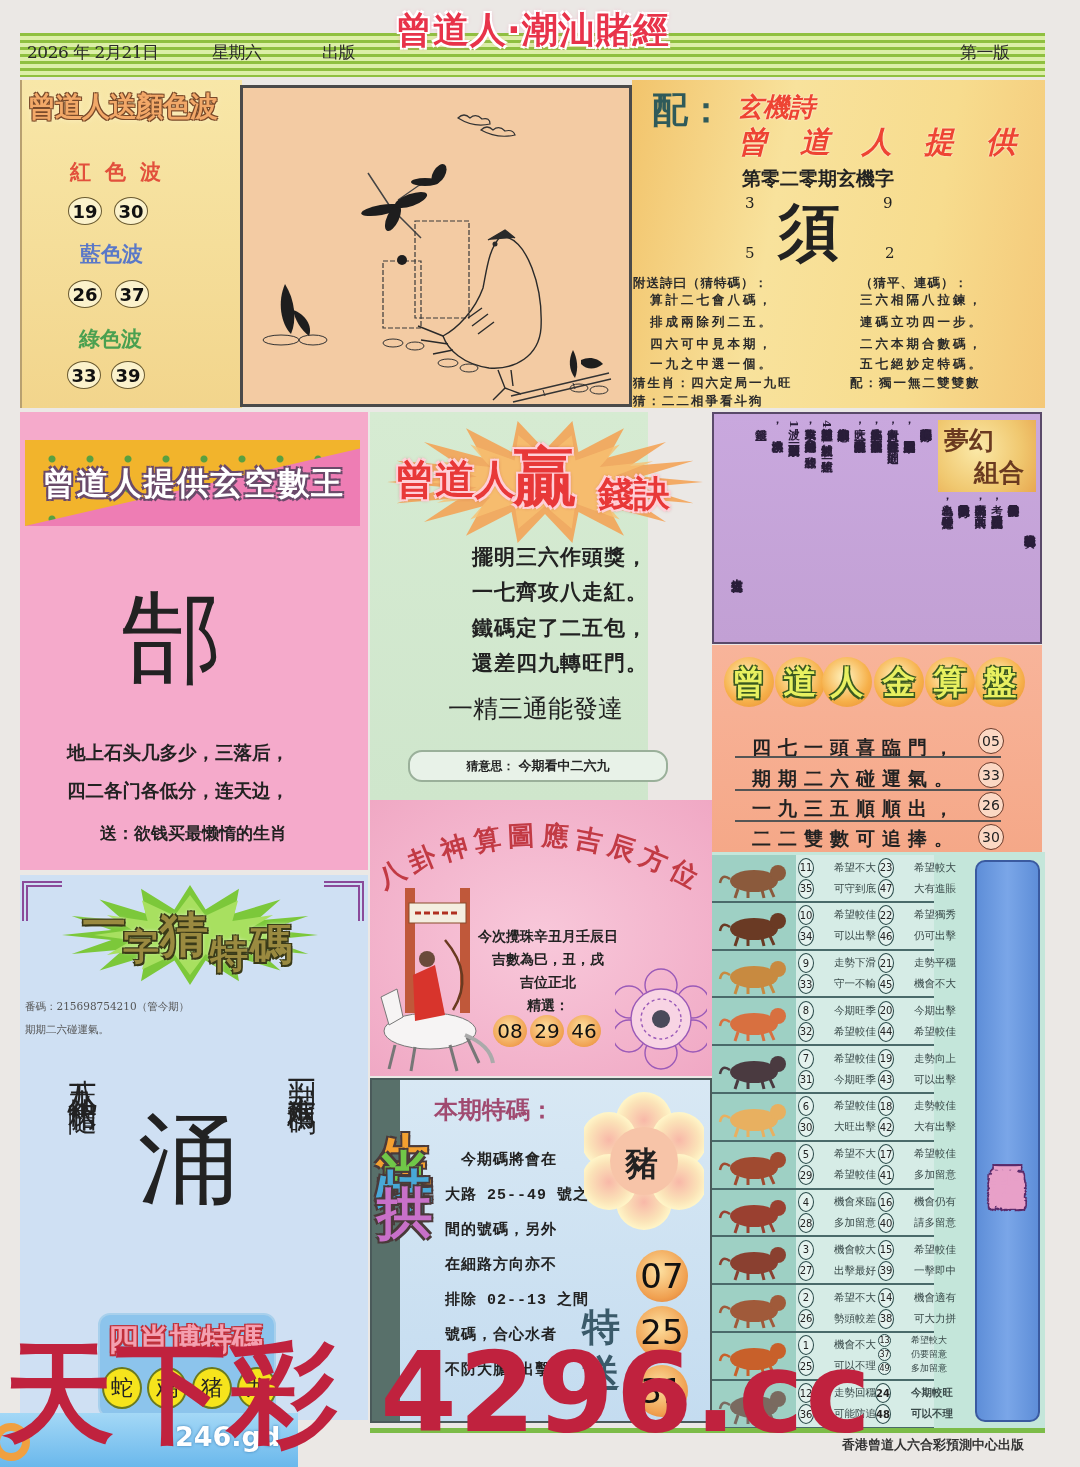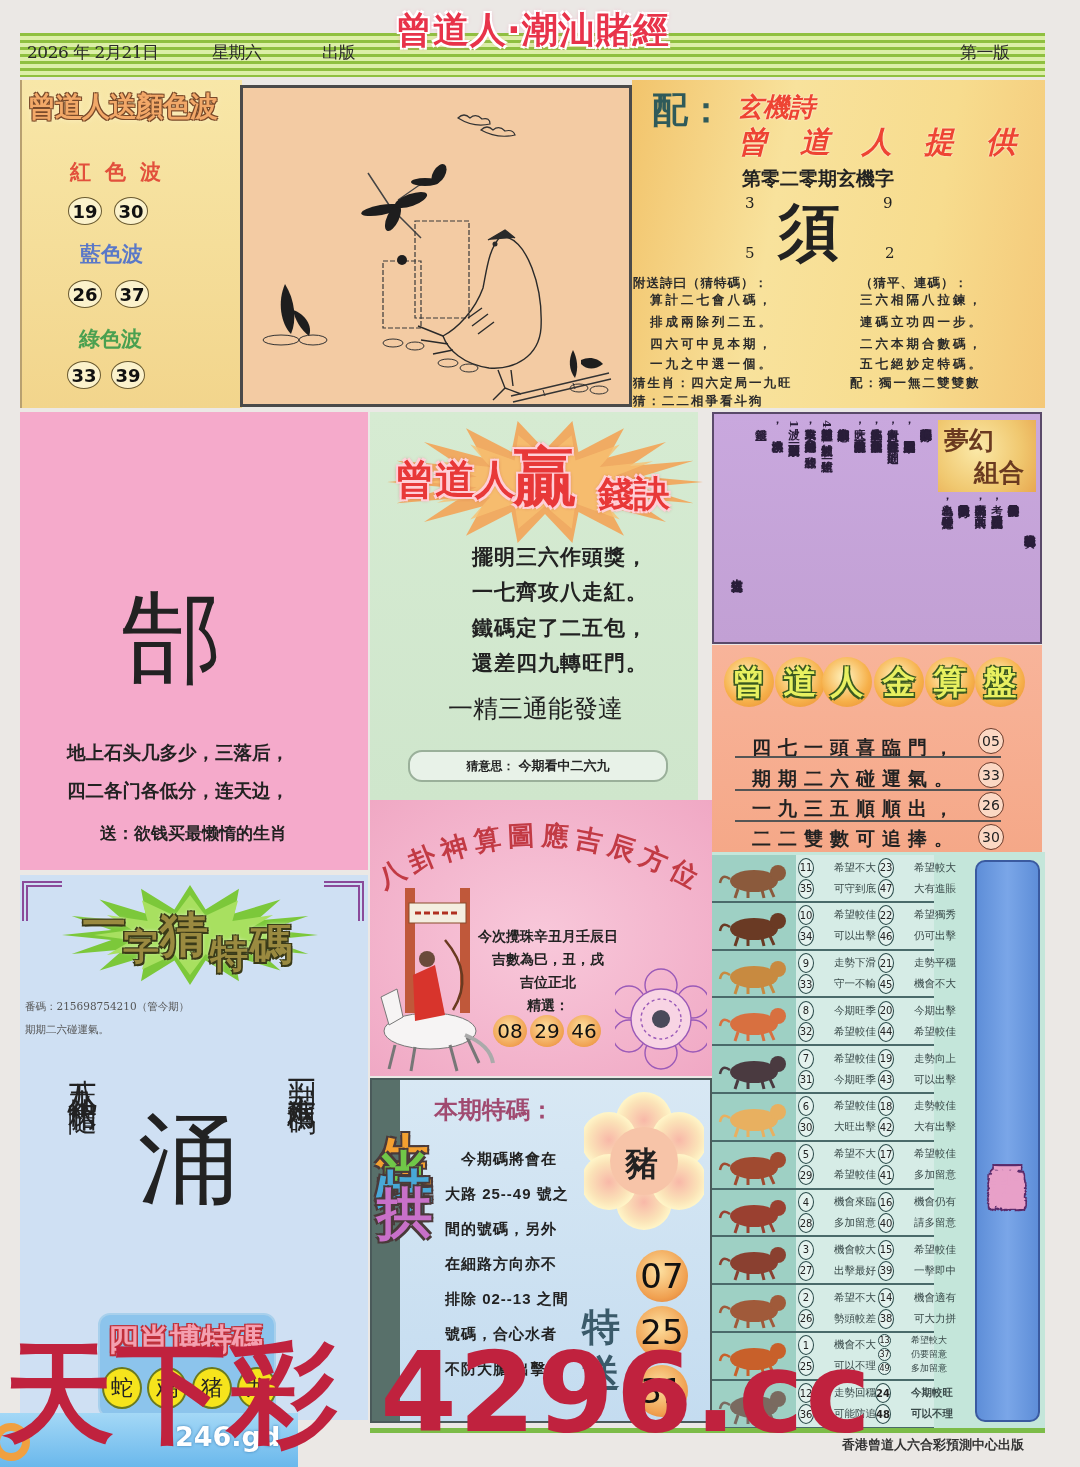--- a/index.html
+++ b/index.html
@@ -39,21 +39,21 @@
 .p-xk{left:20px;top:412px;width:348px;height:458px;background:#f5aacb}
 .xk-banner{left:5px;top:28px;width:335px;height:86px;background:#f2b42c;
   background-image:radial-gradient(circle,#5aa040 3px,transparent 4px);background-size:38px 30px;background-position:8px 4px}
 .xk-banner-pink{left:0;top:0;width:100%;height:100%;background:#ee7db4;clip-path:polygon(0 100%,100% 10%,100% 100%)}
 .xk-title{left:18px;top:22px;font-size:32px;font-weight:bold;color:#fff;white-space:nowrap;letter-spacing:1.5px;
   text-shadow:-2px -2px 0 #6a4a6a,2px -2px 0 #6a4a6a,-2px 2px 0 #6a4a6a,2px 2px 0 #6a4a6a}
 .xk-char{left:102px;top:160px;font-size:100px;font-family:"DejaVu Serif",serif}
 .xk-line{font-size:18.5px;font-weight:bold;font-family:"DejaVu Serif",serif;white-space:nowrap}
 
 
-.p-win{left:370px;top:412px;width:328px;height:388px;background:linear-gradient(180deg,#d6ebd2,#cfe6cc)}
+.p-win{left:370px;top:412px;width:278px;height:388px;background:linear-gradient(180deg,#d6ebd2,#cfe6cc)}
 .win-t{font-weight:bold;color:#e83838;white-space:nowrap;
   text-shadow:-2px -2px 0 #ffd0d8,2px -2px 0 #ffd0d8,-2px 2px 0 #ffd0d8,2px 2px 0 #ffd0d8,0 0 4px #a33}
 .win-line{left:102px;font-size:21px;font-weight:bold;font-family:"DejaVu Serif",serif;white-space:nowrap;letter-spacing:1px}
 .win-slogan{left:78px;top:280px;font-size:25px;font-family:"DejaVu Serif",serif;white-space:nowrap}
 .win-hint{left:38px;top:338px;width:260px;height:32px;border-radius:14px;background:#e8f2e8;border:2px solid #9ab09a;display:flex;align-items:center;justify-content:center;gap:4px;white-space:nowrap}
 
 
 .p-dream{left:712px;top:412px;width:330px;height:232px;background:linear-gradient(180deg,#c9a8de,#c2a0d4);border:2px solid #5a4a6a}
 .dream-title{left:224px;top:6px;width:98px;height:72px;background:radial-gradient(circle at 40% 40%,#fbe9a8,#f0c870 60%,#e8a850);font-size:25px;font-weight:bold;color:#6a3a20}
 .vcols{writing-mode:vertical-rl;font-size:11.5px;line-height:16.5px;color:#2a1e3a;font-family:"DejaVu Serif",serif;font-weight:bold}
@@ -86,21 +86,21 @@
 .four-title{left:8px;top:4px;font-size:31px;font-weight:bold;color:#f4a0b0;white-space:nowrap;
   text-shadow:-1.5px -1.5px 0 #c0303a,1.5px -1.5px 0 #c0303a,-1.5px 1.5px 0 #c0303a,1.5px 1.5px 0 #c0303a}
 .four-ball{top:52px;width:40px;height:42px;border-radius:50%;background:#f6e41c;border:2px solid #6a7a20;font-size:22px;display:flex;align-items:center;justify-content:center;color:#222}
 
 
 .p-special{left:370px;top:1078px;width:342px;height:345px;background:linear-gradient(180deg,#d8e8f4,#c4dcf0);border:2px solid #4a5a5a}
 .sp-strip{left:0;top:0;width:28px;height:100%;background:#58706a}
 .sp-side{left:4px;top:6px;width:58px;writing-mode:vertical-rl;font-size:56px;font-weight:bold;line-height:58px;letter-spacing:18px}
 .sp-side span{text-shadow:-2px -2px 0 #4a3a3a,2px -2px 0 #4a3a3a,-2px 2px 0 #4a3a3a,2px 2px 0 #4a3a3a}
 .sp-head{left:62px;top:14px;font-size:24px;font-weight:bold;color:#a04a70;white-space:nowrap}
-.sp-line{left:73px;font-size:15px;font-weight:bold;font-family:Liberation Sans, sans-serif;white-space:nowrap;letter-spacing:1px}
+.sp-line{left:73px;font-size:15px;font-weight:bold;font-family:Liberation Mono, monospace;white-space:nowrap;letter-spacing:1px}
 .sp-gift{font-size:38px;font-weight:bold;color:#3a5a6a}
 .sp-ball{left:264px;width:52px;height:52px;border-radius:50%;background:radial-gradient(circle at 45% 40%,#fde0a0,#f0a050 65%,#d87030);font-size:34px;display:flex;align-items:center;justify-content:center;color:#111}
 
 
 .p-zod{left:712px;top:852px;width:333px;height:578px;background:#c4e6da}
 .z-rows{left:0;top:3px;width:222px}
 .z-row{position:relative;height:47.8px;border-bottom:2px solid #4a6a6a;background:linear-gradient(90deg,#9ed0c4 0 84px,#d6ece6 84px)}
 .z-ani{position:absolute;left:6px;top:4px;width:74px;height:40px}
 .z-col{position:absolute;top:2px;width:82px}
 .z-ent{display:flex;align-items:center;height:21px}
@@ -214,20 +214,24 @@
   <div class="abs poem-line" style="left:228px;top:212px">三六相隔八拉鍊，</div>
   <div class="abs poem-line" style="left:228px;top:234px">連碼立功四一步。</div>
   <div class="abs poem-line" style="left:228px;top:256px">二六本期合數碼，</div>
   <div class="abs poem-line" style="left:228px;top:276px">五七絕妙定特碼。</div>
   <div class="abs poem-line" style="left:1px;top:295px;letter-spacing:2px">猜生肖：四六定局一九旺</div>
   <div class="abs poem-line" style="left:218px;top:295px;letter-spacing:2px">配：獨一無二雙雙數</div>
   <div class="abs poem-line" style="left:1px;top:313px;letter-spacing:2px">猜：二二相爭看斗狗</div>
 </section>
 
 <section class="abs p-xk">
+  <div class="abs xk-banner">
+    <div class="abs xk-banner-pink"></div>
+    <div class="abs xk-title">曾道人提供玄空數王</div>
+  </div>
   <div class="abs xk-char">郜</div>
   <div class="abs xk-line" style="left:47px;top:328px">地上石头几多少，三落后，</div>
   <div class="abs xk-line" style="left:47px;top:366px">四二各门各低分，连天边，</div>
   <div class="abs xk-line" style="left:80px;top:410px;font-size:17px">送：欲钱买最懒惰的生肖</div>
 </section>
 
 <section class="abs p-win">
   <svg class="abs" style="left:15px;top:8px" width="320" height="125">
     <polygon fill="#f4a050" opacity="0.85" points="318.0,62.0 256.5,67.6 308.5,83.2 244.9,78.0 281.0,101.9 223.0,86.5 239.0,115.7 193.5,92.1 187.4,123.1 160.0,94.0 132.6,123.1 126.5,92.1 81.0,115.7 97.0,86.5 39.0,101.9 75.1,78.0 11.5,83.2 63.5,67.6 2.0,62.0 63.5,56.4 11.5,40.8 75.1,46.0 39.0,22.1 97.0,37.5 81.0,8.3 126.5,31.9 132.6,0.9 160.0,30.0 187.4,0.9 193.5,31.9 239.0,8.3 223.0,37.5 281.0,22.1 244.9,46.0 308.5,40.8 256.5,56.4"></polygon>
     <polygon fill="#f7c070" opacity="0.8" points="280.0,62.0 228.2,67.3 268.1,82.8 214.7,77.0 234.8,99.5 190.4,83.6 186.7,108.8 160.0,86.0 133.3,108.8 129.6,83.6 85.2,99.5 105.3,77.0 51.9,82.8 91.8,67.3 40.0,62.0 91.8,56.7 51.9,41.2 105.3,47.0 85.2,24.5 129.6,40.4 133.3,15.2 160.0,38.0 186.7,15.2 190.4,40.4 234.8,24.5 214.7,47.0 268.1,41.2 228.2,56.7"></polygon>

